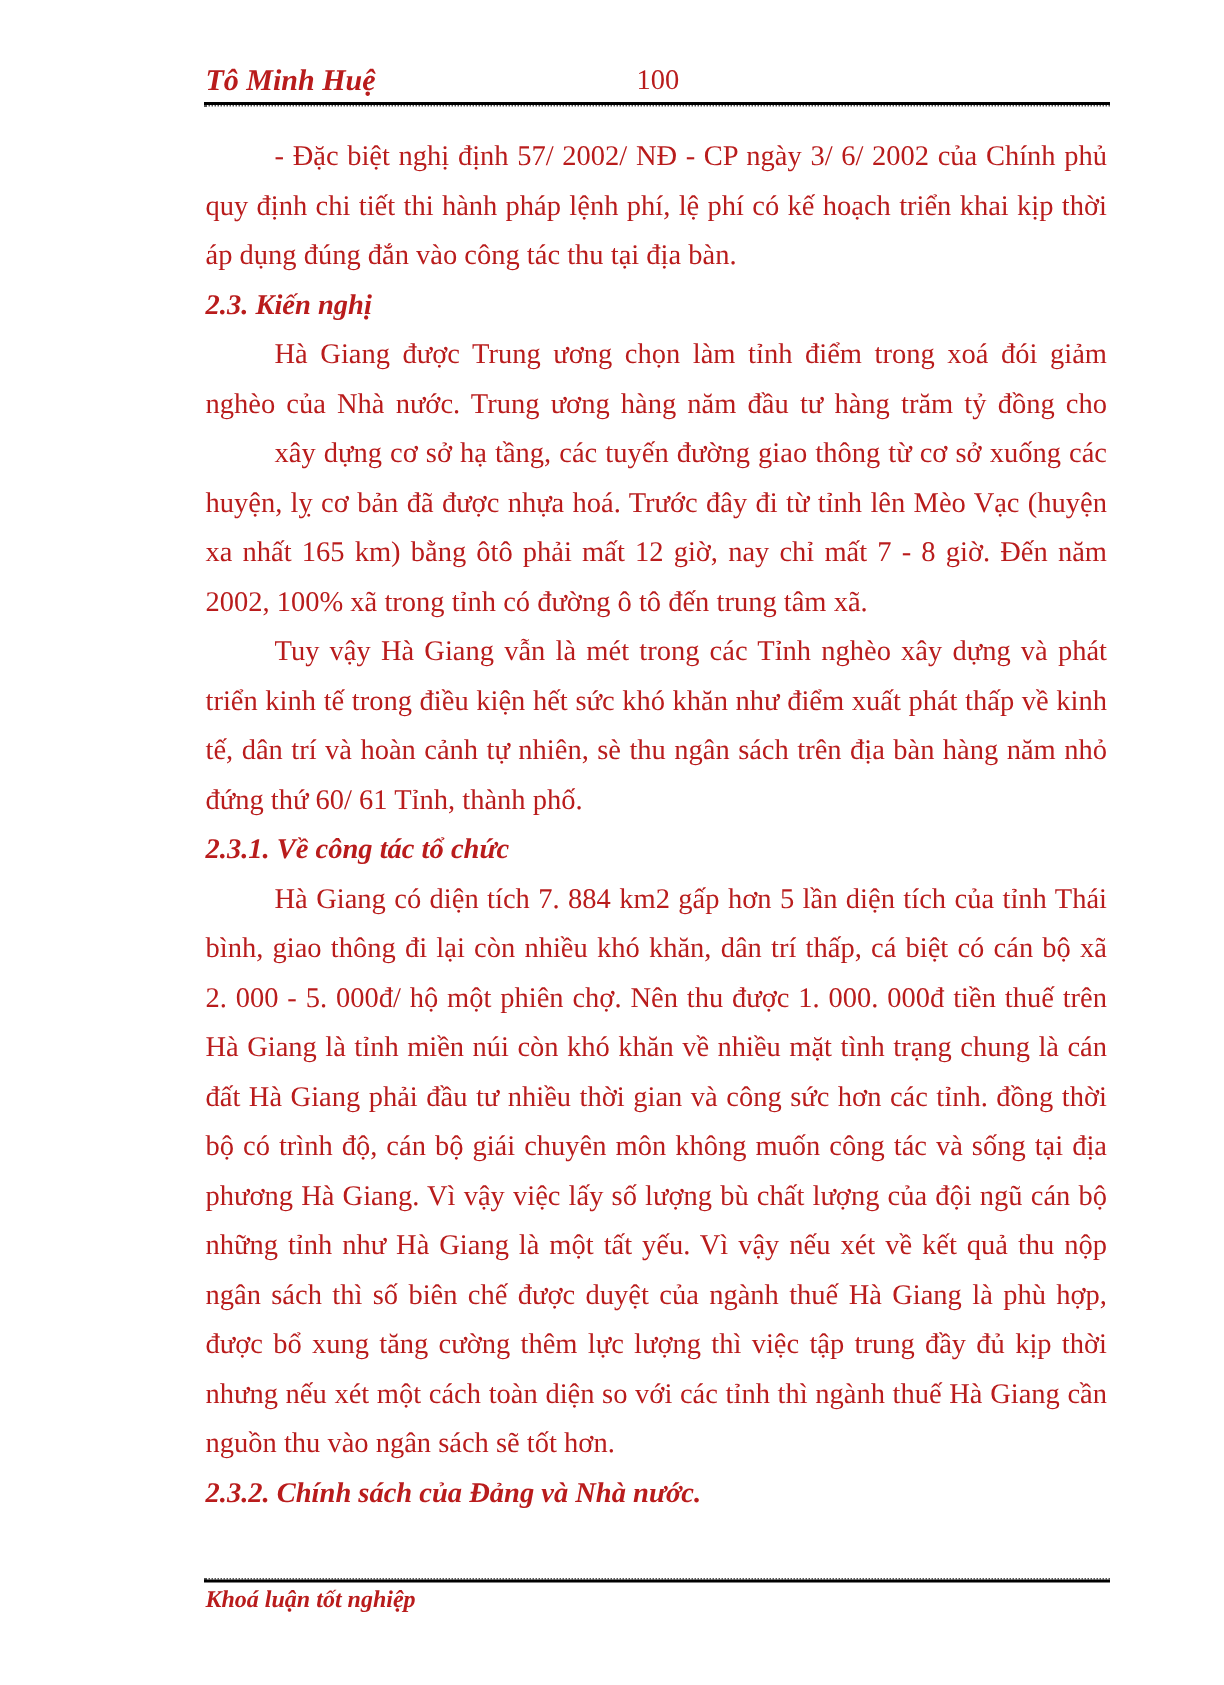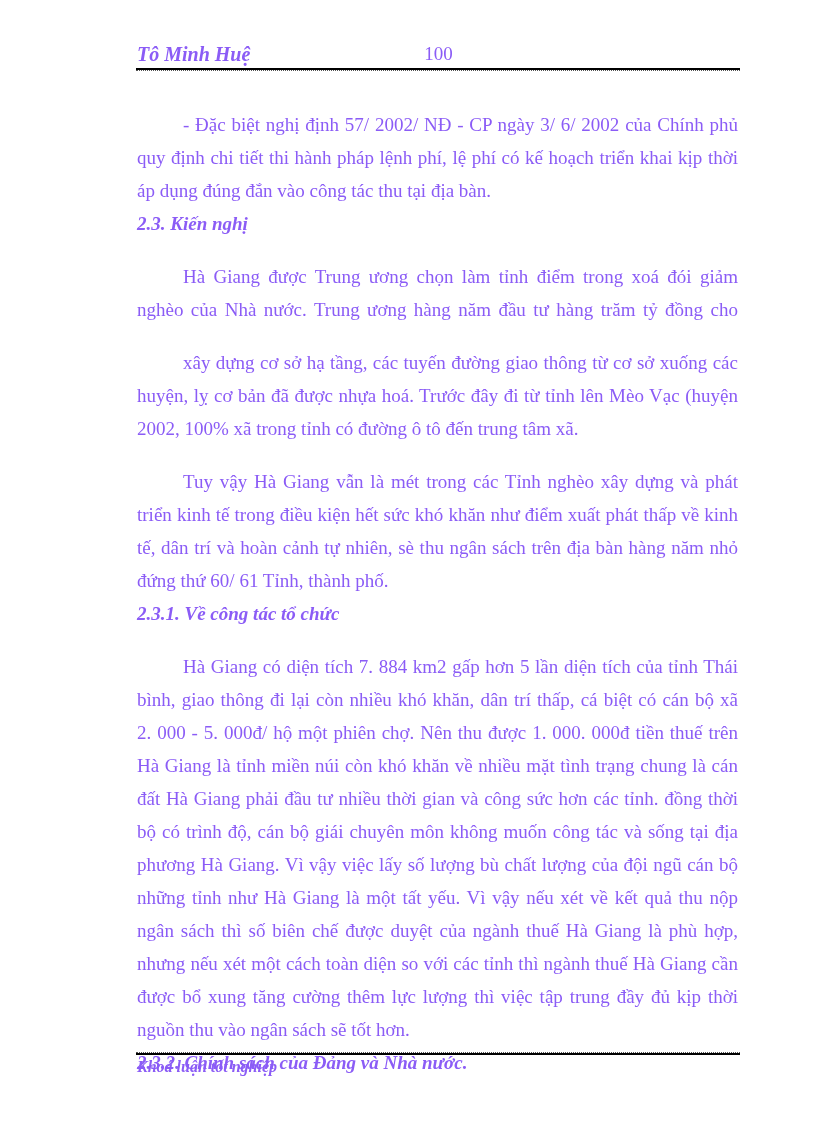--- a/index.html
+++ b/index.html
@@ -6,21 +6,21 @@
     margin: 0;
     padding: 0;
     background: #ffffff;
   }
   .page {
     position: relative;
     width: 816px;
     height: 1123px;
     background: #ffffff;
     font-family: "Liberation Serif", serif;
-    color: #8b5cf6;
+    color: #b91c1c;
     overflow: hidden;
   }
   
   .hdr {
     position: absolute;
     left: 137px;
     top: 36px;
     width: 603px;
     height: 32px;
   }
@@ -65,21 +65,20 @@
     white-space: nowrap;
   }
   .j {
     white-space: normal;
     text-align: justify;
     text-align-last: justify;
     word-spacing: -0.5px;
   }
   .ind {
     text-indent: 46px;
-    margin-top: 20px;
   }
   .hd {
     font-weight: bold;
     font-style: italic;
   }
   
   .rule-bottom {
     position: absolute;
     left: 136px;
     top: 1052px;
@@ -111,37 +110,38 @@
 
   <div class="bodytext">
     <div class="line ind j">- Đặc biệt nghị định 57/ 2002/ NĐ - CP ngày 3/ 6/ 2002 của Chính phủ</div>
     <div class="line j">quy định chi tiết thi hành pháp lệnh phí, lệ phí có kế hoạch triển khai kịp thời</div>
     <div class="line">áp dụng đúng đắn vào công tác thu tại địa bàn.</div>
     <div class="line hd">2.3. Kiến nghị</div>
     <div class="line ind j">Hà Giang được Trung ương chọn làm tỉnh điểm trong xoá đói giảm</div>
     <div class="line j">nghèo của Nhà nước. Trung ương hàng năm đầu tư hàng trăm tỷ đồng cho</div>
     <div class="line ind j">xây dựng cơ sở hạ tầng, các tuyến đường giao thông từ cơ sở xuống các</div>
     <div class="line j">huyện, lỵ cơ bản đã được nhựa hoá. Trước đây đi từ tỉnh lên Mèo Vạc (huyện</div>
+    <div class="line j">xa nhất 165 km) bằng ôtô phải mất 12 giờ, nay chỉ mất 7 - 8 giờ. Đến năm</div>
     <div class="line">2002, 100% xã trong tỉnh có đường ô tô đến trung tâm xã.</div>
     <div class="line ind j">Tuy vậy Hà Giang vẫn là mét trong các Tỉnh nghèo xây dựng và phát</div>
     <div class="line j">triển kinh tế trong điều kiện hết sức khó khăn như điểm xuất phát thấp về kinh</div>
     <div class="line j">tế, dân trí và hoàn cảnh tự nhiên, sè thu ngân sách trên địa bàn hàng năm nhỏ</div>
     <div class="line">đứng thứ 60/ 61 Tỉnh, thành phố.</div>
     <div class="line hd">2.3.1. Về công tác tổ chức</div>
     <div class="line ind j">Hà Giang có diện tích 7. 884 km2 gấp hơn 5 lần diện tích của tỉnh Thái</div>
     <div class="line j">bình, giao thông đi lại còn nhiều khó khăn, dân trí thấp, cá biệt có cán bộ xã</div>
     <div class="line j">2. 000 - 5. 000đ/ hộ một phiên chợ. Nên thu được 1. 000. 000đ tiền thuế trên</div>
     <div class="line j">Hà Giang là tỉnh miền núi còn khó khăn về nhiều mặt tình trạng chung là cán</div>
     <div class="line j">đất Hà Giang phải đầu tư nhiều thời gian và công sức hơn các tỉnh. đồng thời</div>
     <div class="line j">bộ có trình độ, cán bộ giái chuyên môn không muốn công tác và sống tại địa</div>
     <div class="line j">phương Hà Giang. Vì vậy việc lấy số lượng bù chất lượng của đội ngũ cán bộ</div>
     <div class="line j">những tỉnh như Hà Giang là một tất yếu. Vì vậy nếu xét về kết quả thu nộp</div>
     <div class="line j">ngân sách thì số biên chế được duyệt của ngành thuế Hà Giang là phù hợp,</div>
+    <div class="line j">được bổ xung tăng cường thêm lực lượng thì việc tập trung đầy đủ kịp thời</div>
     <div class="line j">nhưng nếu xét một cách toàn diện so với các tỉnh thì ngành thuế Hà Giang cần</div>
-    <div class="line j">được bổ xung tăng cường thêm lực lượng thì việc tập trung đầy đủ kịp thời</div>
     <div class="line">nguồn thu vào ngân sách sẽ tốt hơn.</div>
     <div class="line hd">2.3.2. Chính sách của Đảng và Nhà nước.</div>
   </div>
 
   <div class="rule-bottom"></div>
   <div class="footer-label">Khoá luận tốt nghiệp</div>
 
 </div>
 
 </body></html>

